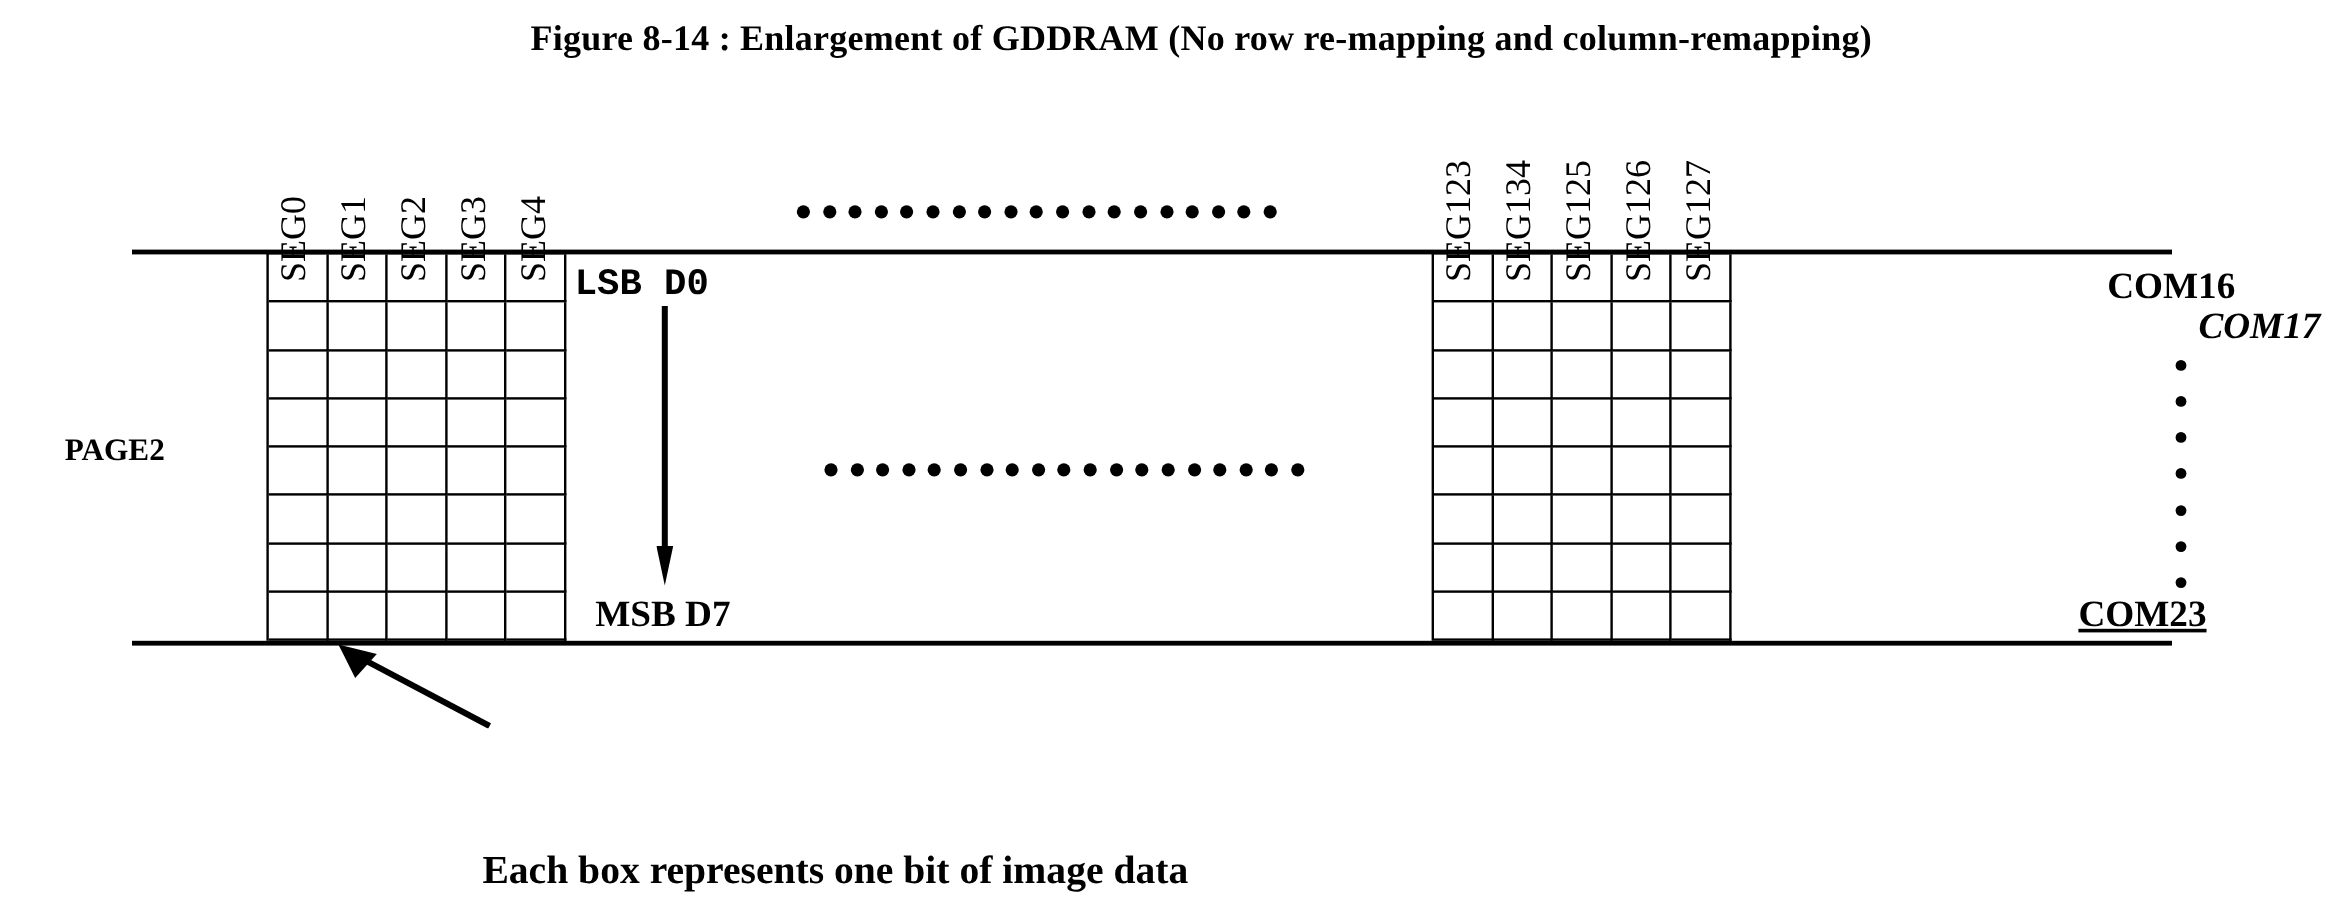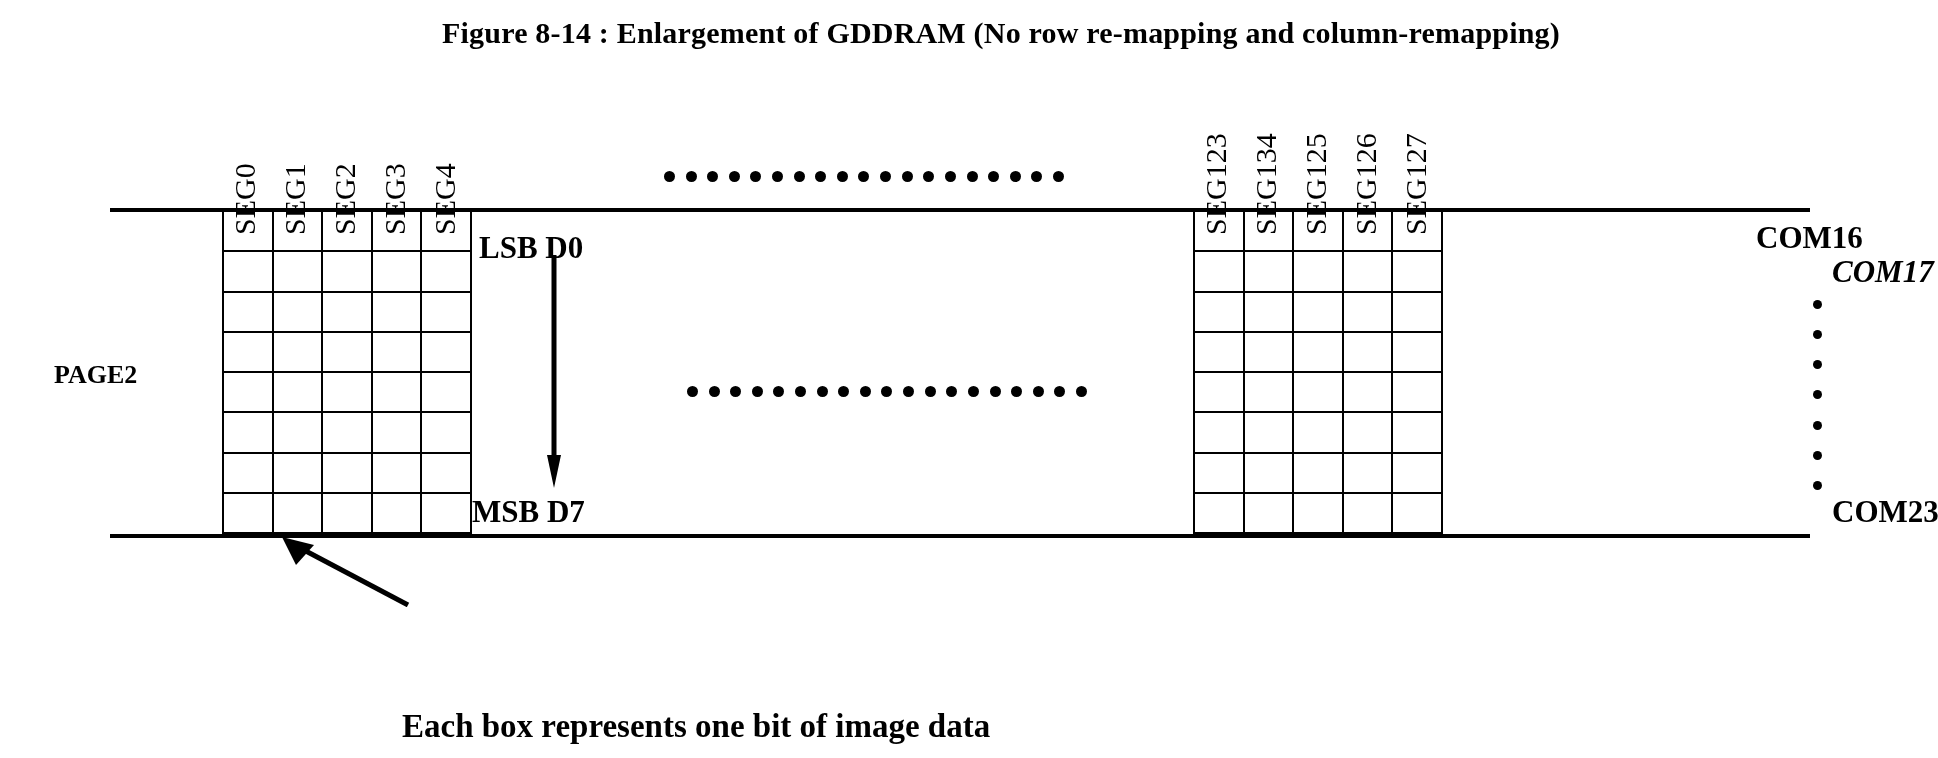--- a/index.html
+++ b/index.html
@@ -122,25 +122,25 @@
 
   
   .btext {
     position: absolute;
     font-size: 31px;
     font-weight: bold;
     white-space: nowrap;
     line-height: 1;
   }
   #page-label   { left: 22px;   top: 362px; font-size: 26px; }
-  #lsb-label    { left: 447px;  top: 232px; }
-  #msb-label    { left: 440px;  top: 496px; }
+  #lsb-label    { left: 447px;  top: 222px; font-family: Liberation Mono, monospace; }
+  #msb-label    { left: 464px;  top: 496px; }
   #com-first    { left: 1724px; top: 222px; }
   #com-second   { left: 1800px; top: 256px; font-style: italic; }
-  #com-last     { left: 1800px; top: 496px; }
+  #com-last     { left: 1700px; top: 496px; text-decoration: underline; }
   #caption-text { left: 370px;  top: 710px; font-size: 33px; }
 
   
   #d0-arrow {
     position: absolute;
     left: 515px;
     top: 255px;
     width: 14px;
     height: 235px;
   }

